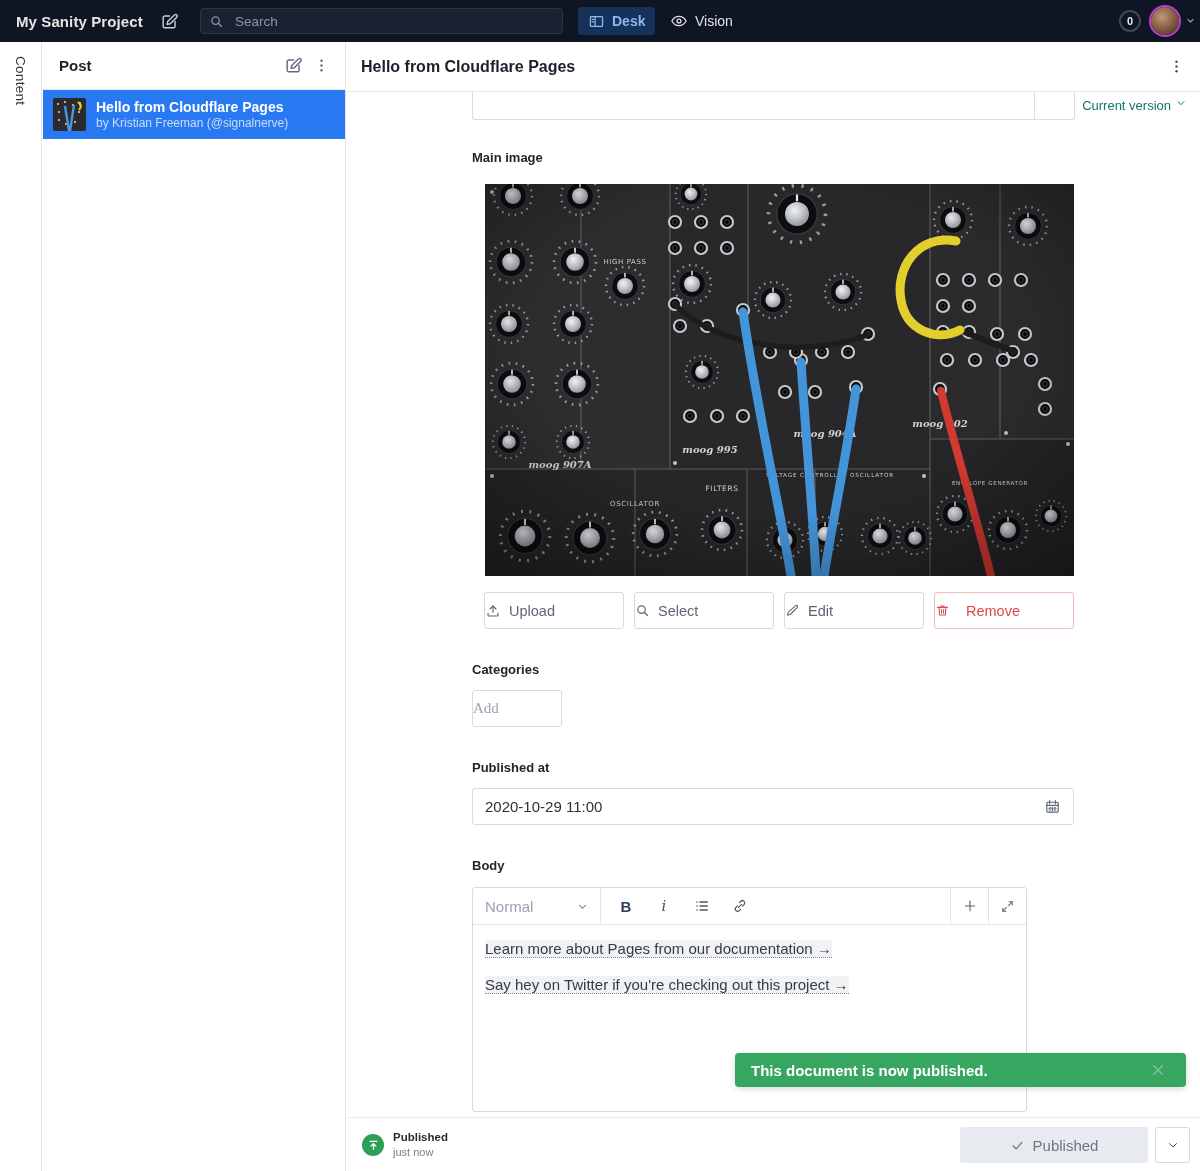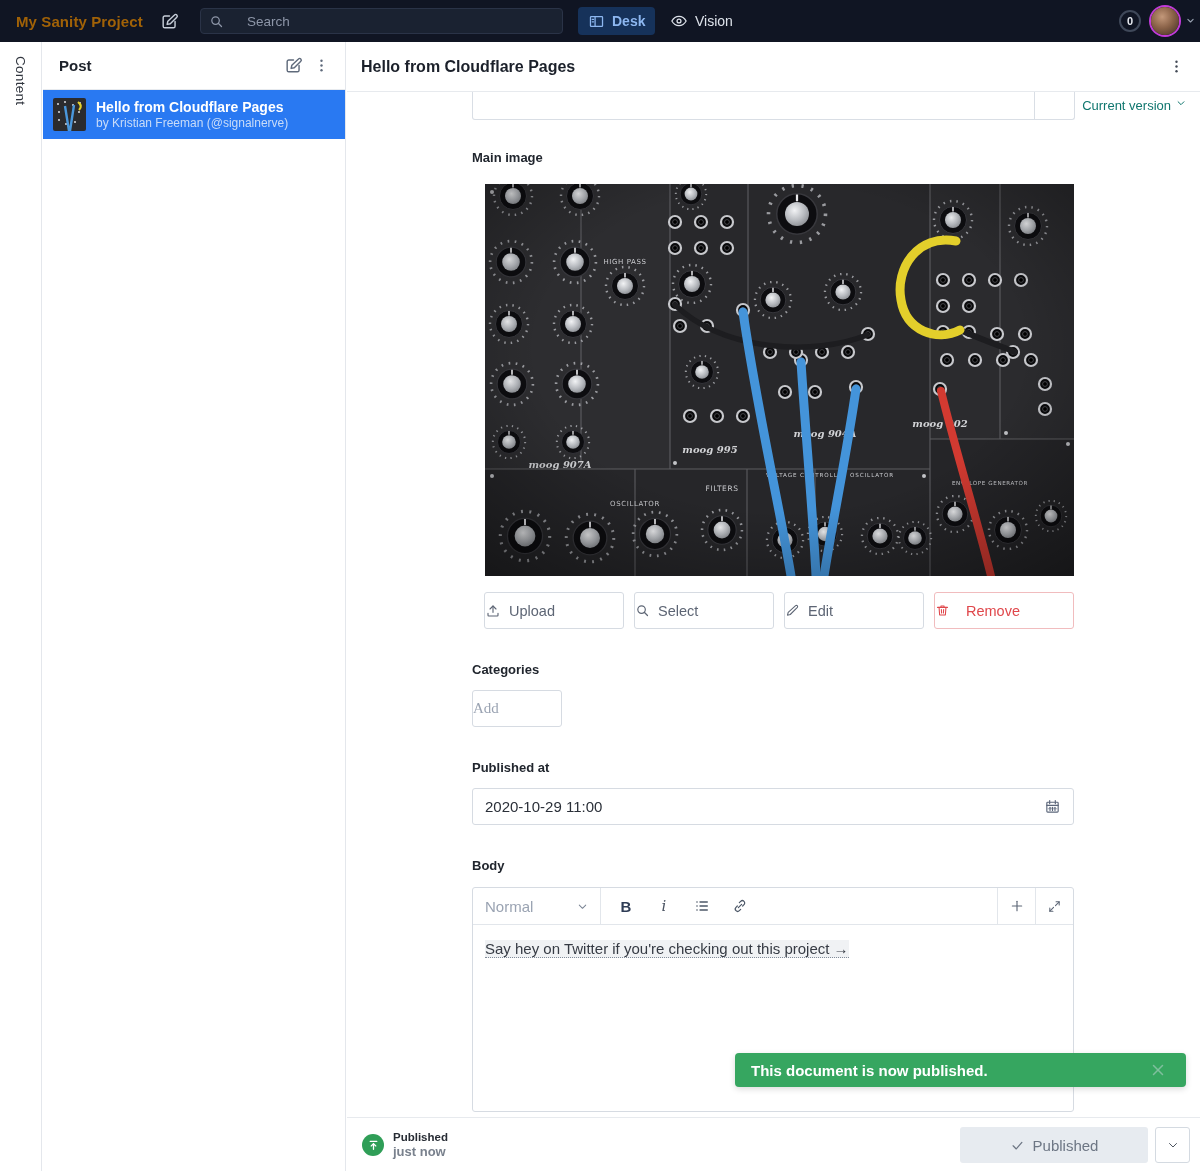--- a/index.html
+++ b/index.html
@@ -4,29 +4,29 @@
 <style>
   * { margin:0; padding:0; box-sizing:border-box; }
   html,body { width:1200px; height:1171px; }
   body { position:relative; overflow:hidden; background:#fff; color:#22272f;
          font-family:"Liberation Sans","DejaVu Sans",sans-serif; }
   svg { display:block; }
 
   
   .navbar { position:absolute; top:0; left:0; right:0; height:42px; background:#101523;
             display:flex; align-items:center; z-index:60; }
-  .nav-title { color:#a16207; font-size:15px; font-weight:700; margin-left:16px; letter-spacing:.1px; }
+  .nav-title { color:#e5e5e5; font-size:15px; font-weight:700; margin-left:16px; letter-spacing:.1px; }
   .icon-btn { display:inline-flex; align-items:center; justify-content:center;
               background:none; border:none; cursor:pointer; color:inherit; }
   .nav-compose { margin-left:14px; color:#c7ced9; width:26px; height:26px; }
   .nav-search { position:absolute; left:200px; top:8px; width:363px; height:26px; background:#1a2231;
                 border:1px solid #2a3347; border-radius:4px; display:flex; align-items:center;
                 padding:0 8px; color:#8d96a8; }
   .nav-search input { background:transparent; border:none; outline:none; color:#86efac;
-                      font-size:13.5px; margin-left:23px; width:100%; font-family:inherit; }
+                      font-size:13.5px; margin-left:11px; width:100%; font-family:inherit; }
   .nav-search input::placeholder { color:#8d96a8; }
   .nav-tab { position:absolute; top:7px; height:28px; display:flex; align-items:center; gap:7px;
              padding:0 10px; border-radius:4px; font-size:14px; cursor:pointer; }
   .tab-desk { left:578px; background:#16325a; color:#8db7f0; font-weight:600; }
   .tab-vision { left:660px; color:#dde2ea; font-weight:400; }
   .nav-badge { position:absolute; right:59px; top:10px; width:22px; height:22px;
                border:2px solid #3f4859; border-radius:50%; color:#e8ebf0; font-size:11px;
                font-weight:700; display:flex; align-items:center; justify-content:center; cursor:pointer; }
   .nav-avatar { position:absolute; right:21px; top:7px; width:28px; height:28px; border-radius:50%;
                 background:radial-gradient(circle at 40% 35%, #c3987a 0%, #8a6248 45%, #3a2a20 100%);
@@ -81,21 +81,21 @@
   .btn-remove { color:#e0474b; border-color:#f1bcbe;gap:16px; }
   .btn-add { position:absolute; left:125px; top:648px; width:90px; color:#9aa3b2; font-size:15px;font-family:Liberation Serif, serif; }
 
   .input { position:absolute; left:125px; width:602px; height:37px; border:1px solid #d6dbe2;
            border-radius:3px; display:flex; align-items:center; padding:0 12px; background:#fff; }
   .published-input { top:746px; }
   .published-input input { border:none; outline:none; flex:1; font-size:15px; color:#2b3039;
                            font-family:inherit; background:transparent; }
   .cal-icon { color:#5b667a; }
 
-  .editor { position:absolute; left:125px; top:845px; width:602px; height:225px;
+  .editor { position:absolute; left:125px; top:845px; width:555px; height:225px;
             border:1px solid #d6dbe2; border-radius:3px; overflow:hidden; }
   .editor-toolbar { height:37px; border-bottom:1px solid #e2e6eb; display:flex; align-items:stretch; }
   .tb-select { width:128px; display:flex; align-items:center; justify-content:space-between;
                padding:0 12px; color:#9aa3b2; font-size:15px; border-right:1px solid #e2e6eb; cursor:pointer; }
   .tb-icons { display:flex; align-items:center; flex:1; padding-left:8px; gap:4px; }
   .tb-btn { width:34px; height:36px; display:flex; align-items:center; justify-content:center;
             cursor:pointer; color:#4d5868; background:none; border:none; }
   .tb-bold { font-weight:700; font-size:15px; color:#2e3c55; font-family:inherit; }
   .tb-italic { font-style:italic; font-size:15px; color:#4a5362; font-family:"DejaVu Serif",serif; }
   .tb-right { display:flex; }
@@ -113,21 +113,21 @@
   .toast-msg { color:#fff; font-size:15px; font-weight:600; flex:1; }
   .toast-close { color:#7fbf9d; cursor:pointer; width:24px; height:24px; }
 
   
   .footer { position:absolute; left:347px; right:0; bottom:0; height:54px; background:#fff;
             border-top:1px solid #e7eaee; z-index:45; }
   .pub-indicator { position:absolute; left:15px; top:16px; width:22px; height:22px; border-radius:50%;
                    background:#2f9e57; color:#fff; display:flex; align-items:center; justify-content:center; }
   .pub-texts { position:absolute; left:46px; top:12px; }
   .pub-title { font-size:11.5px; font-weight:600; color:#272c34; line-height:15px; }
-  .pub-time { font-size:13px; color:#79818d; line-height:14px;font-weight:bold; }
+  .pub-time { font-size:11px; color:#79818d; line-height:14px; }
   .footer-publish { position:absolute; right:52px; top:9px; width:188px; height:36px; background:#e7ebf0;
                     border:none; border-radius:3px; color:#6d7684; font-size:15px; display:flex;
                     align-items:center; justify-content:center; gap:8px; font-family:inherit; }
   .footer-chevron { position:absolute; right:10px; top:9px; width:35px; height:36px; background:#fff;
                     border:1px solid #d4dae1; border-radius:3px; color:#4d5560; display:flex;
                     align-items:center; justify-content:center; cursor:pointer; }
 </style>
 </head>
 <body>
 
@@ -521,20 +521,21 @@
                 <polyline points="14.5 4.5 19.5 4.5 19.5 9.5"></polyline>
                 <line x1="19.5" y1="4.5" x2="13.5" y2="10.5"></line>
                 <polyline points="9.5 19.5 4.5 19.5 4.5 14.5"></polyline>
                 <line x1="4.5" y1="19.5" x2="10.5" y2="13.5"></line>
               </svg>
           </span>
         </button>
       </div>
     </div>
     <div class="editor-content">
+      <p><span class="body-link">Learn more about Pages from our documentation →</span></p>
       <p><span class="body-link">Say hey on Twitter if you're checking out this project →</span></p>
     </div>
   </div>
 </section>
 
 <div class="toast">
   <span class="toast-msg">This document is now published.</span>
   <span class="toast-close icon-btn">
     <svg width="18" height="18" viewBox="0 0 24 24" fill="none" stroke="currentColor" stroke-width="2" stroke-linecap="round">
         <line x1="6" y1="6" x2="18" y2="18"></line>

